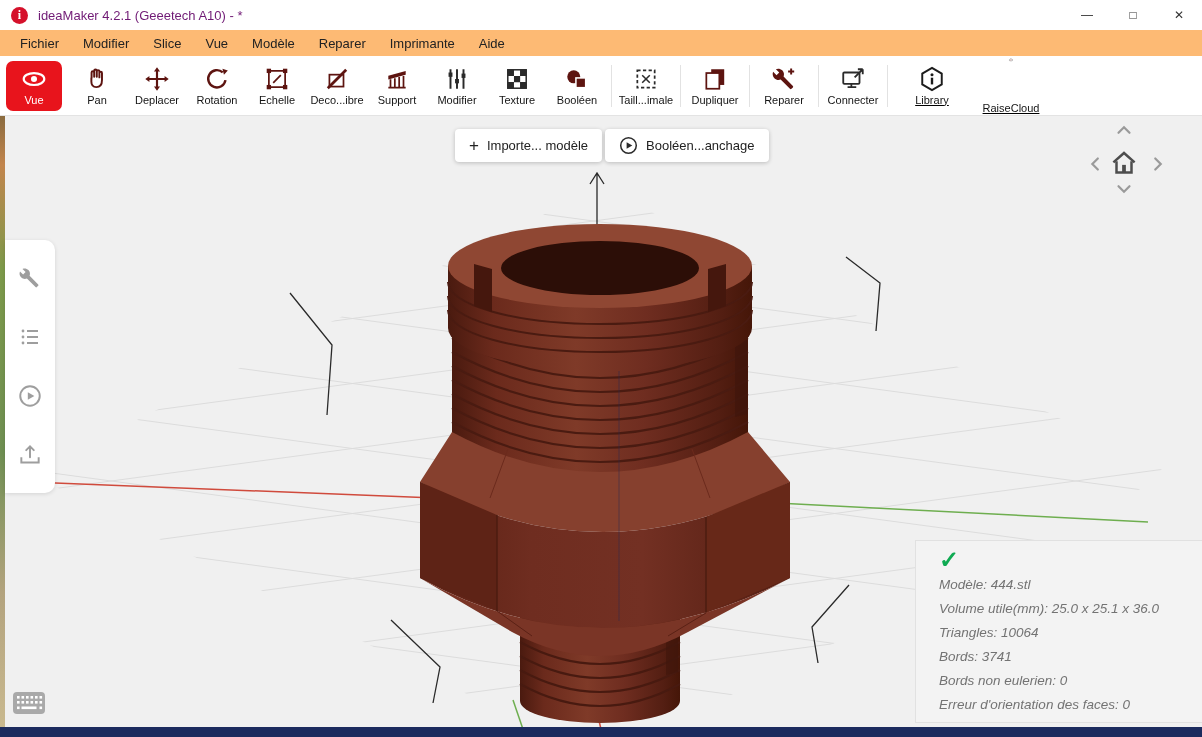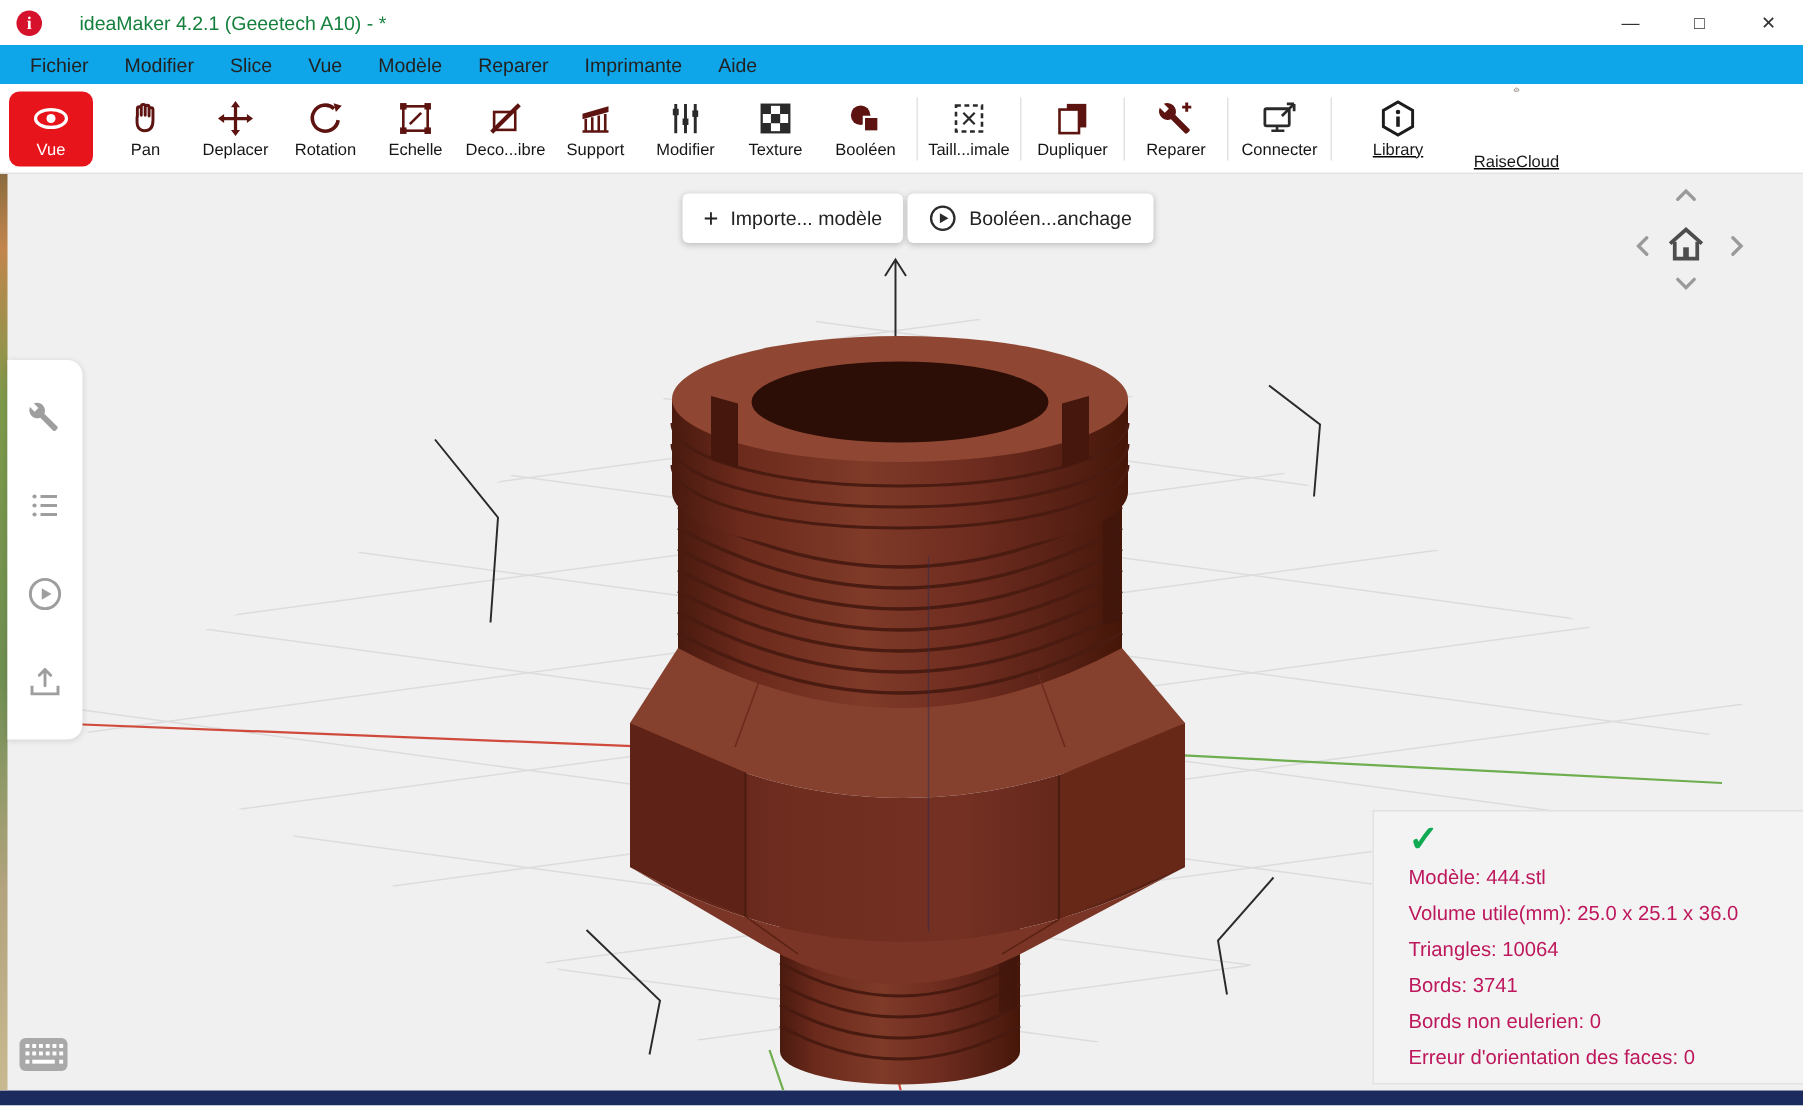--- a/index.html
+++ b/index.html
@@ -3,27 +3,27 @@
 <meta charset="utf-8">
 <style>
   * { box-sizing: border-box; margin: 0; padding: 0; }
   html,body { width:1202px; height:737px; }
   body { position:relative; font-family:"Liberation Sans", sans-serif; background:#fff; overflow:hidden; }
 
   
   .titlebar { height:30px; display:flex; align-items:center; padding-left:11px; background:#fff; }
   .app-icon { width:17px; height:17px; border-radius:50%; background:#d5112b; color:#fff;
               font:bold 12px "Liberation Serif", serif; display:flex; align-items:center; justify-content:center; }
-  .title-text { margin-left:25px; font-size:13px; color:#15803d; }
+  .title-text { margin-left:10px; font-size:13px; color:#701a75; }
   .win-controls { margin-left:auto; display:flex; height:100%; }
   .win-btn { width:46px; height:100%; display:flex; align-items:center; justify-content:center;
              font-size:12px; color:#333; cursor:default; }
 
   
-  .menubar { height:26px; display:flex; align-items:center; padding-left:8px; background:#0ea5e9; }
+  .menubar { height:26px; display:flex; align-items:center; padding-left:8px; background:#fdba74; }
   .menu-item { padding:0 12px; font-size:13px; color:#222; }
 
   
   .toolbar { height:60px; display:flex; align-items:center; padding-left:6px; background:#fff;
              border-bottom:1px solid #e3e3e3; }
   .tool-btn { min-width:60px; height:56px; display:flex; flex-direction:column; align-items:center;
               justify-content:center; gap:2px; padding:0 2px; }
   .tool-btn .tlabel { font-size:11px; color:#151515; white-space:nowrap; }
   .tool-btn.active { background:#e8141c; border-radius:7px; height:50px; min-width:56px; margin-right:5px; }
   .tool-btn.active .tlabel { color:#fff; }
@@ -50,21 +50,21 @@
                 border-radius:0 10px 10px 0; box-shadow:0 1px 4px rgba(0,0,0,.12);
                 display:flex; flex-direction:column; align-items:center; justify-content:space-around;
                 padding:8px 0; z-index:6; }
   .sp-btn { width:30px; height:30px; display:flex; align-items:center; justify-content:center; }
 
   .kb-btn { position:absolute; left:12px; top:574px; z-index:6; }
 
   .info-panel { position:absolute; left:915px; top:424px; width:287px; height:183px; background:#f3f3f3;
                 border:1px solid #e1e1e1; border-right:none; padding:6px 8px 0 23px; z-index:6; }
   .info-check { font-size:24px; color:#0faa52; font-weight:bold; line-height:26px; }
-  .info-line { font-size:13.5px; color:#be185d; line-height:24px; white-space:nowrap; }
+  .info-line { font-size:13.5px; color:#737373; line-height:24px; white-space:nowrap;font-style:italic; }
 
   .taskbar { position:absolute; left:0; top:727px; width:1202px; height:10px; background:#1b2b5e; }
 </style>
 </head>
 <body>
 
 <div class="titlebar">
   <div class="app-icon">i</div>
   <div class="title-text">ideaMaker 4.2.1 (Geeetech A10) - *</div>
   <div class="win-controls">

